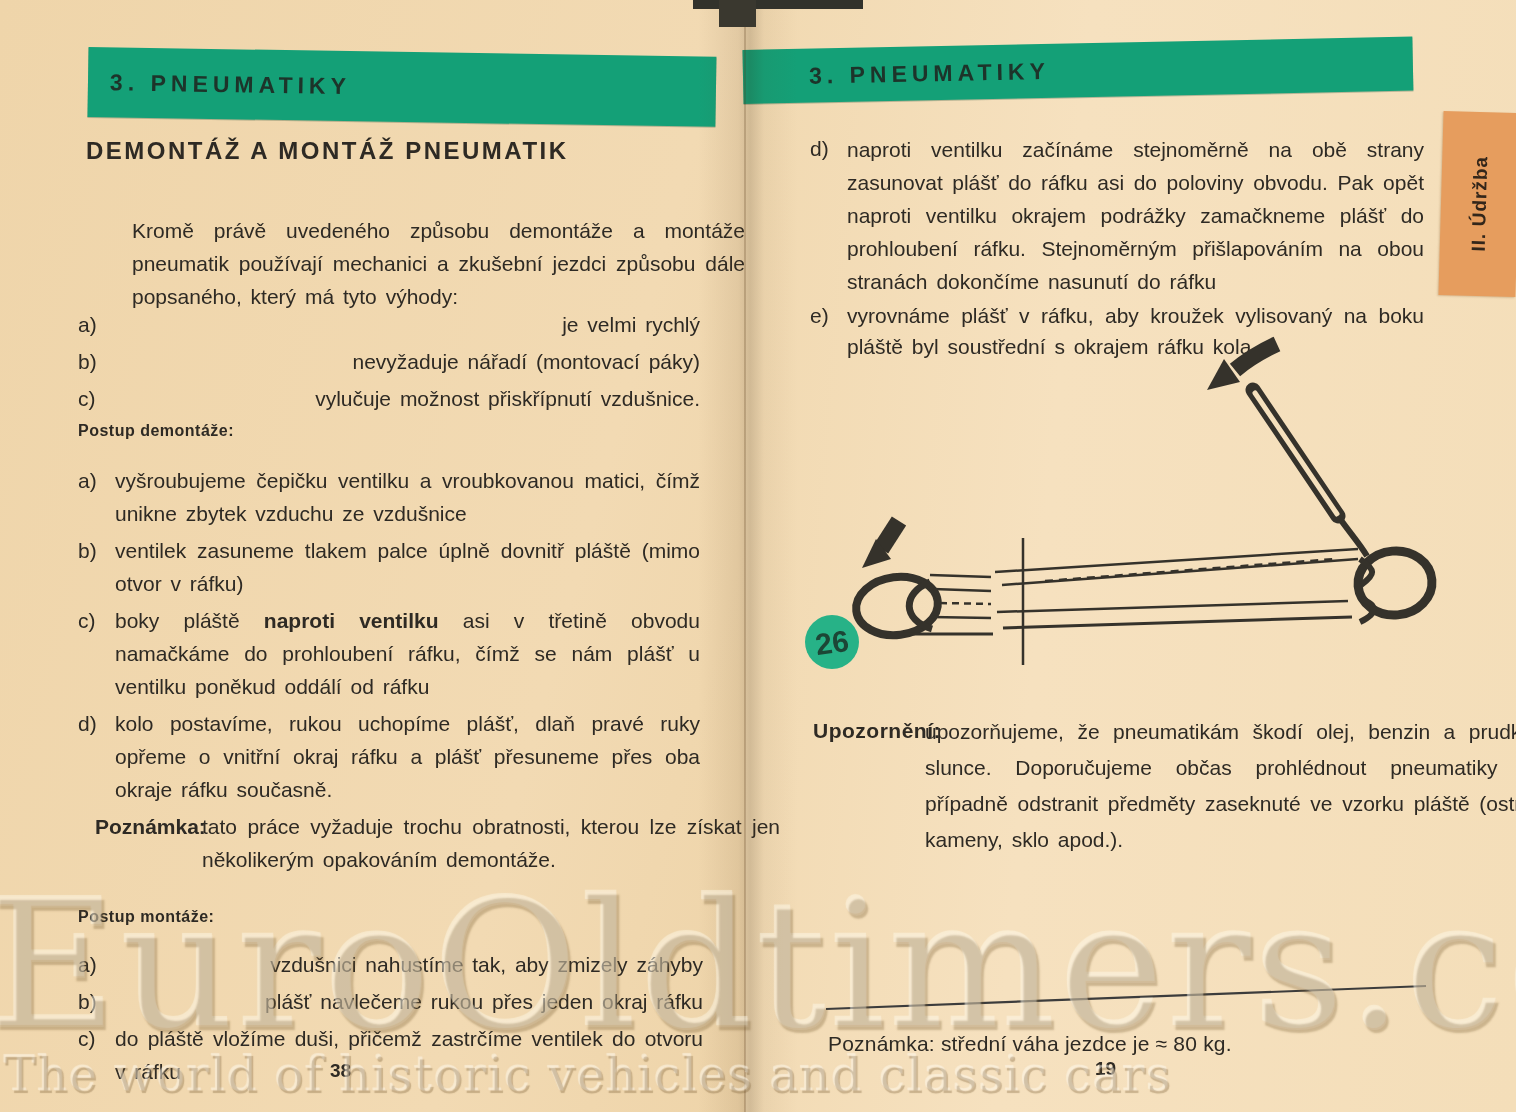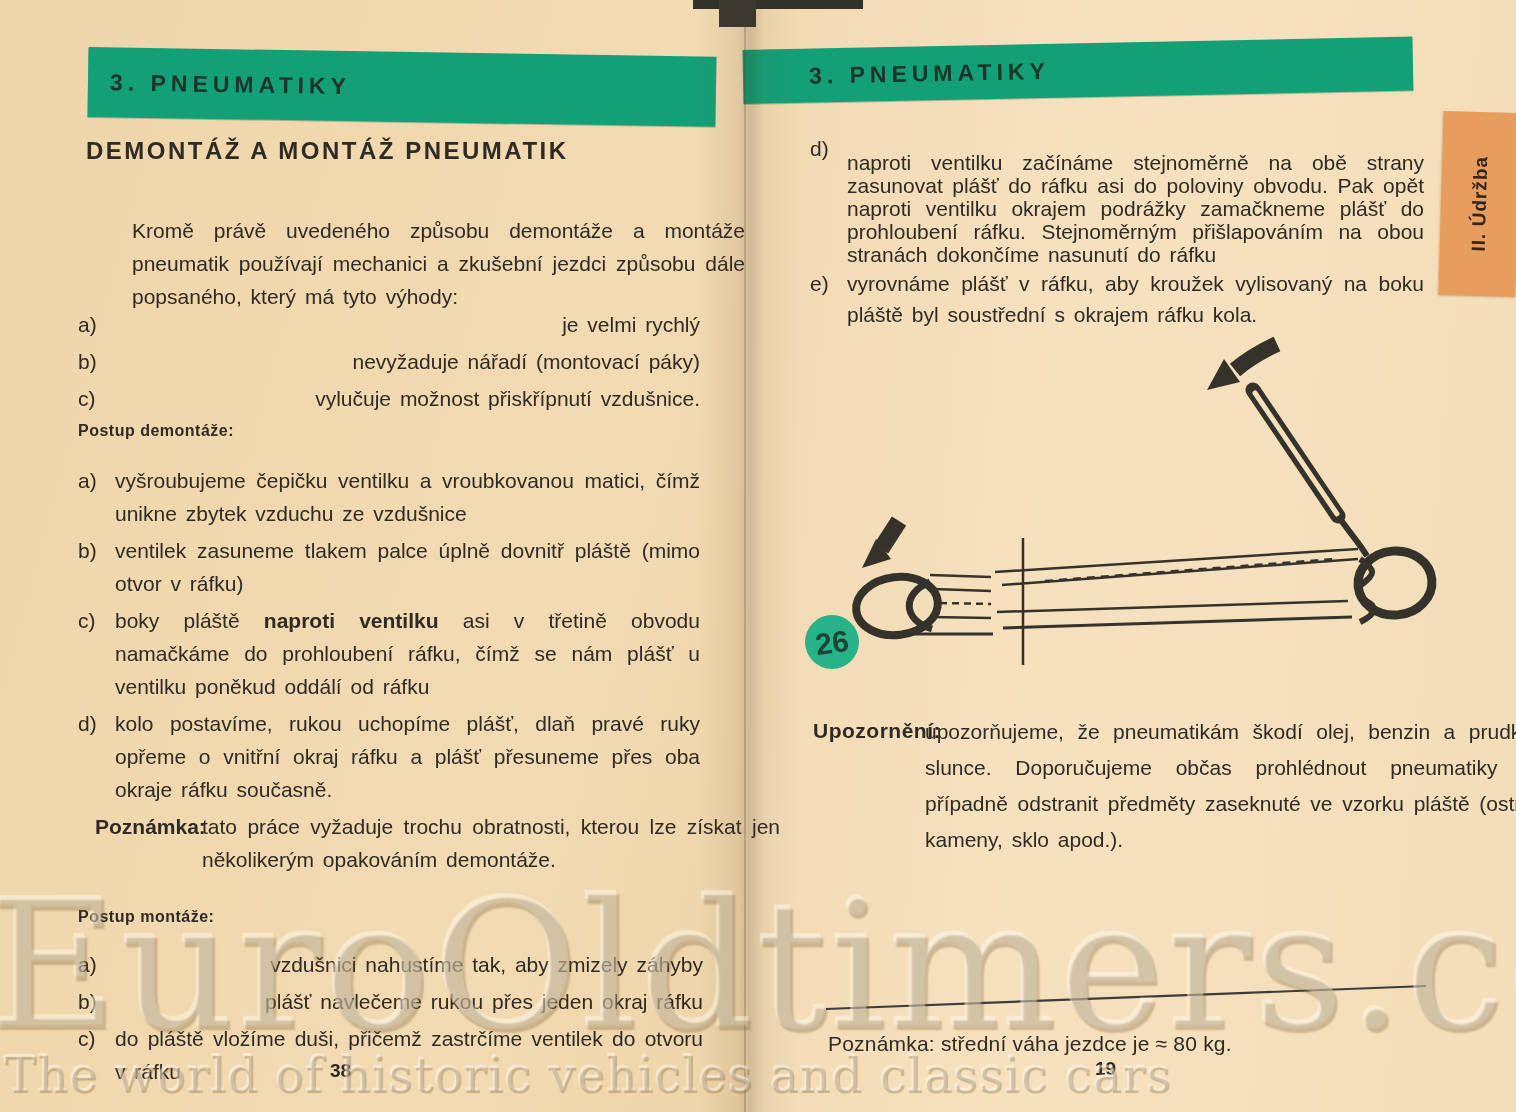--- a/index.html
+++ b/index.html
@@ -134,21 +134,21 @@
 
 <div class="page" id="page-right"></div>
 
 <div class="banner" id="banner-right">
   <span class="banner-title">3. PNEUMATIKY</span>
 </div>
 
 <div class="blk steps" style="left:810px;top:133px;width:614px;">
   <div class="step" style="margin-bottom:2px;">
     <span class="letter" style="line-height:31px;">d)</span>
-    <span class="stext" style="line-height:23px;margin-top:18px;">naproti ventilku začínáme stejnoměrně na obě strany zasunovat plášť do ráfku asi do poloviny obvodu. Pak opět naproti ventilku okrajem podrážky zamačkneme plášť do prohloubení ráfku. Stejnoměrným přišlapováním na obou stranách dokončíme nasunutí do ráfku</span>
+    <span class="stext" style="line-height:33px;">naproti ventilku začínáme stejnoměrně na obě strany zasunovat plášť do ráfku asi do poloviny obvodu. Pak opět naproti ventilku okrajem podrážky zamačkneme plášť do prohloubení ráfku. Stejnoměrným přišlapováním na obou stranách dokončíme nasunutí do ráfku</span>
   </div>
   <div class="step">
     <span class="letter" style="line-height:31px;">e)</span>
     <span class="stext" style="line-height:31px;">vyrovnáme plášť v ráfku, aby kroužek vylisovaný na boku pláště byl soustřední s okrajem ráfku kola.</span>
   </div>
 </div>
 
 <svg id="figure26" viewBox="0 0 690 380">
 
   <g>

